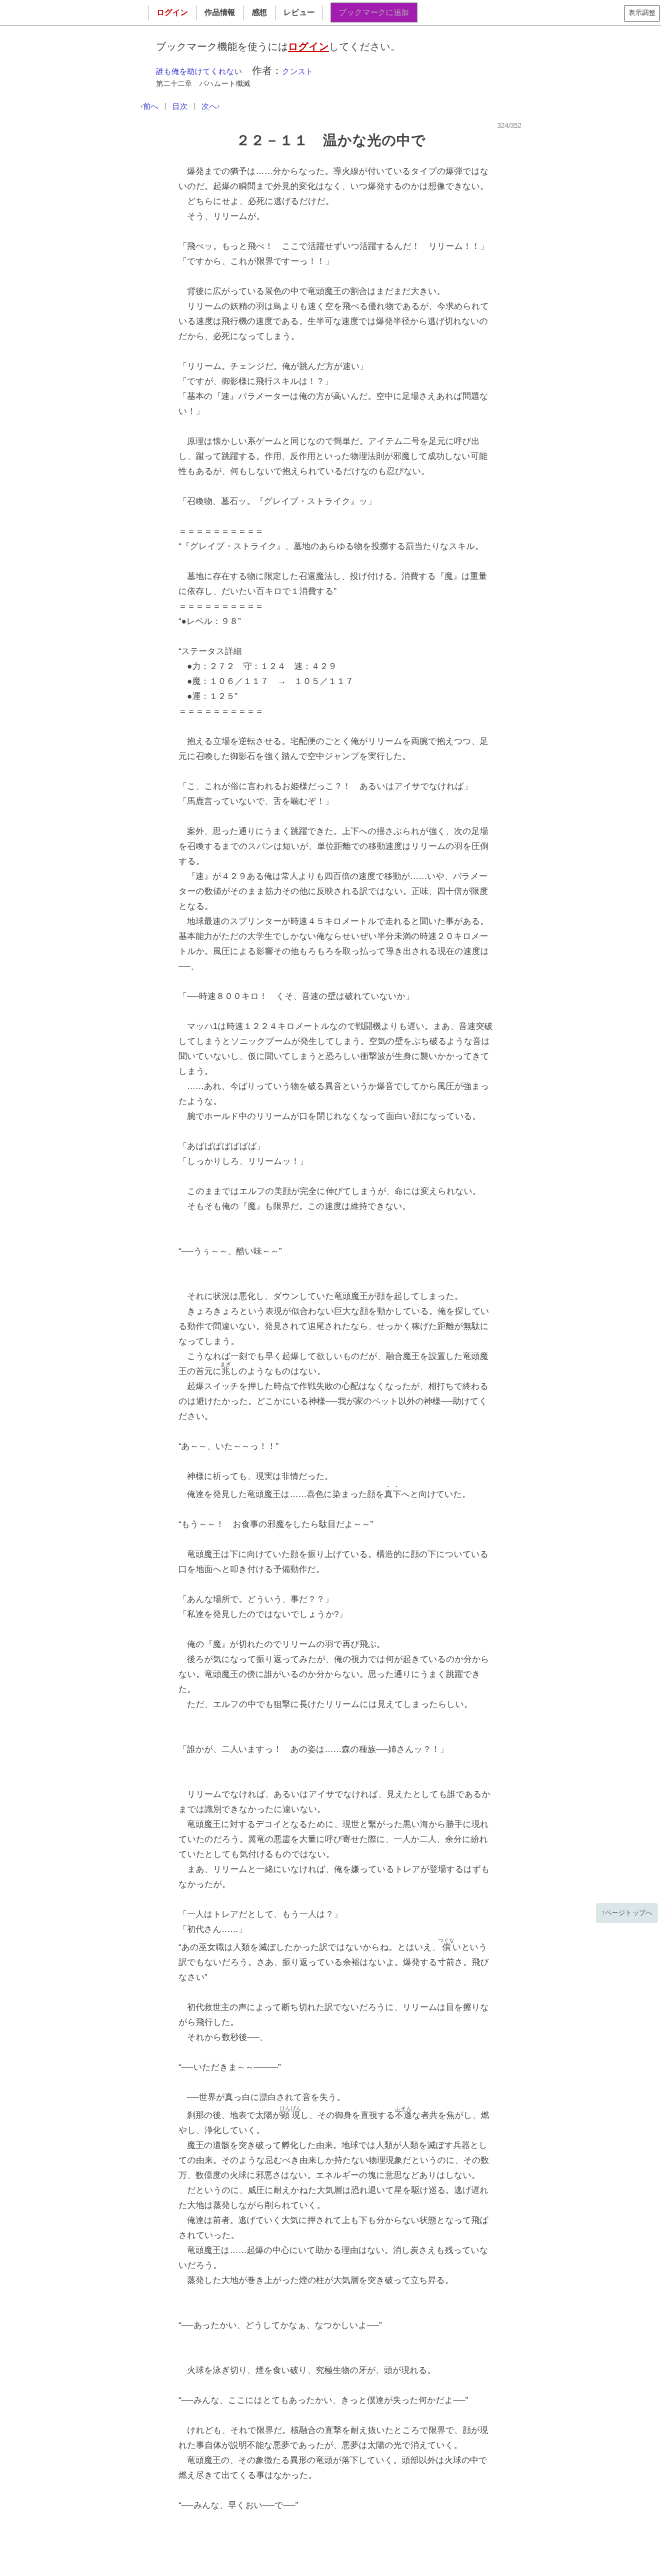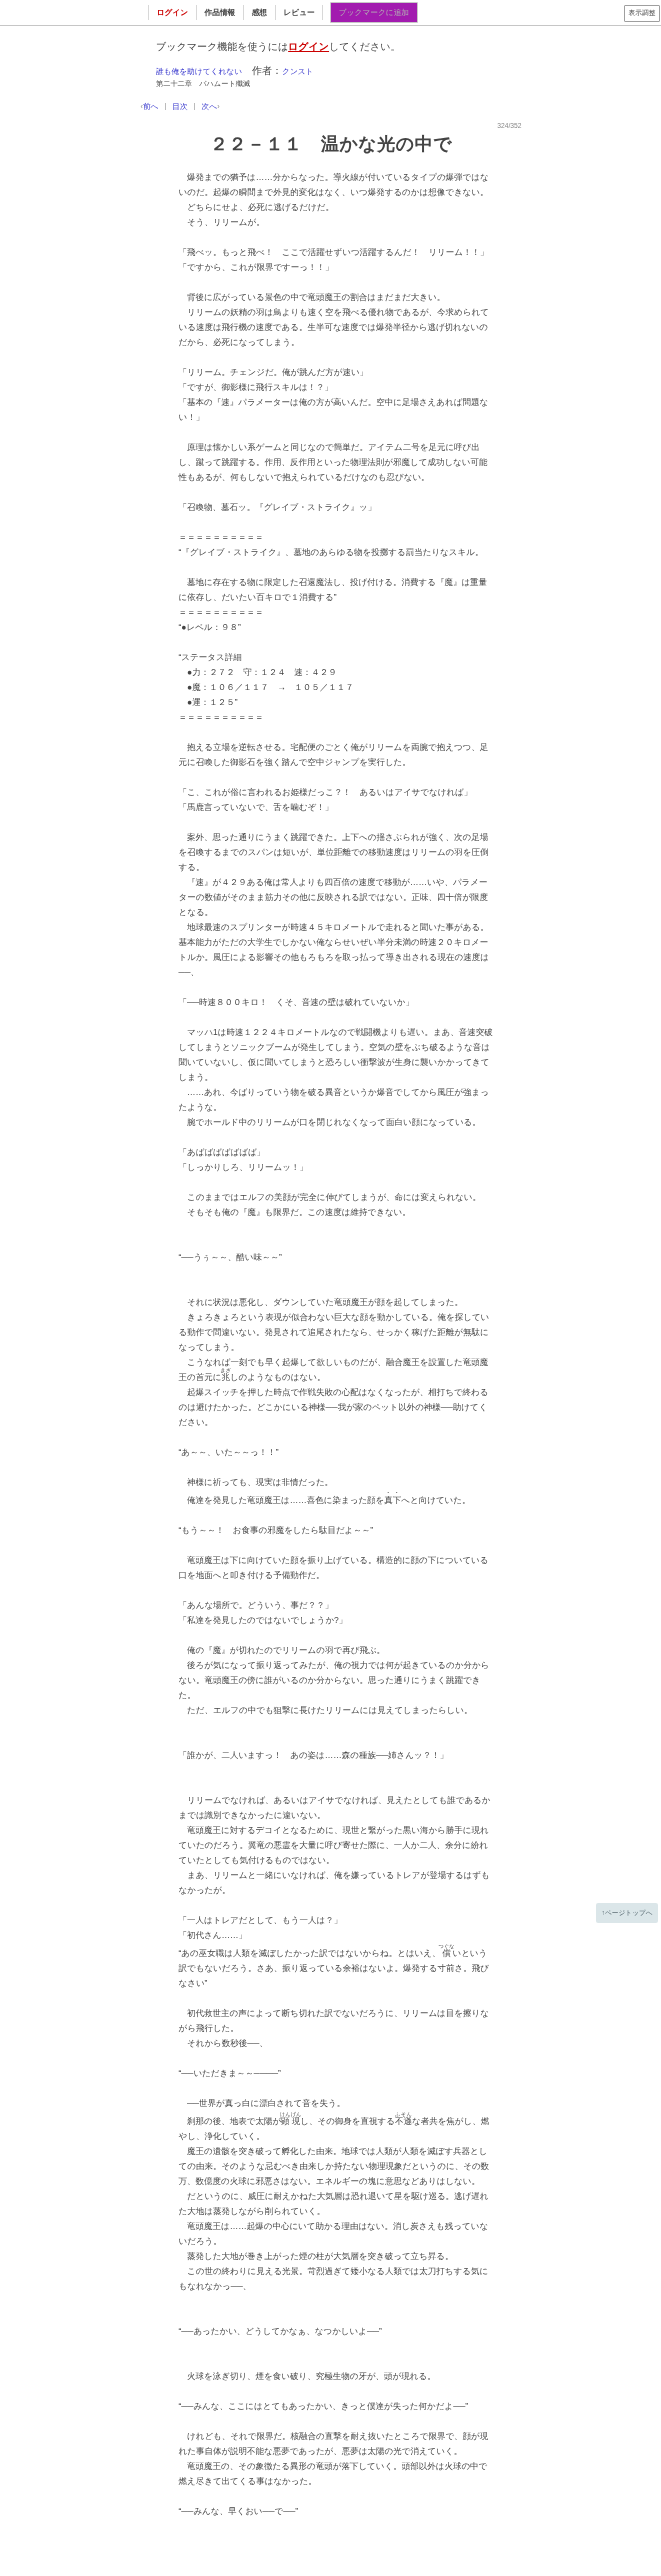--- a/index.html
+++ b/index.html
@@ -31,21 +31,21 @@
   .login-note a{color:#cc0000;font-weight:bold;text-decoration:underline;cursor:pointer;}
   .novel-info{margin:10.3px 0 0 15.5px;font-size:7.7px;line-height:12px;}
   .novel-info a{color:#3333cc;text-decoration:none;cursor:pointer;margin-top:8px;}
   .novel-info .author-label{color:#444;font-size:10px;}
   .chapter{color:#444;font-size:7.2px;}
   .pager{margin-top:12.4px;text-align:left;font-size:7.7px;color:#888;}
   .pager a{color:#3333cc;text-decoration:none;cursor:pointer;}
   .pager .chev{color:#888;font-size:7.2px;}
   .pager .sep{display:inline-block;width:0.5px;height:7.2px;background:#bbb;margin:0 6.7px;vertical-align:-1px;}
   .page-number{margin-top:10.3px;text-align:right;font-size:6.7px;color:#888;}
-  .episode-title{margin-top:3.1px;text-align:center;font-size:18px;font-weight:bold;color:#444;letter-spacing:0.5px;}
+  .episode-title{margin-top:3.1px;text-align:center;font-size:14px;font-weight:bold;color:#444;letter-spacing:0.5px;}
   
   .honbun{width:315px;margin:13.4px 0 0 38px;font-size:8.5px;line-height:15px;color:#444;
     word-break:break-all;overflow-wrap:break-word;}
   .honbun p.line{margin:0;padding:0;}
   ruby rt{font-size:5.2px;color:#444;line-height:1;}
   em.dots{font-style:normal;-webkit-text-emphasis:filled dot;text-emphasis:filled dot;
     -webkit-text-emphasis-position:over right;text-emphasis-position:over right;}
   
   .pagetop-btn{
     position:absolute;top:1903px;right:4.1px;background:#dbe6e9;color:#55666e;
@@ -173,23 +173,23 @@
       <p class="line">&nbsp;</p>
       <p class="line">　初代救世主の声によって断ち切れた訳でないだろうに、リリームは目を擦りながら飛行した。</p>
       <p class="line">　それから数秒後──、</p>
       <p class="line">&nbsp;</p>
       <p class="line">“──いただきま～～────”</p>
       <p class="line">&nbsp;</p>
       <p class="line">　──世界が真っ白に漂白されて音を失う。</p>
       <p class="line">　刹那の後、地表で太陽が<ruby>顕現<rt>けんげん</rt></ruby>し、その御身を直視する<ruby>不遜<rt>ふそん</rt></ruby>な者共を焦がし、燃やし、浄化していく。</p>
       <p class="line">　魔王の遺骸を突き破って孵化した由来。地球では人類が人類を滅ぼす兵器としての由来。そのような忌むべき由来しか持たない物理現象だというのに、その数万、数億度の火球に邪悪さはない。エネルギーの塊に意思などありはしない。</p>
       <p class="line">　だというのに、威圧に耐えかねた大気層は恐れ退いて星を駆け巡る。逃げ遅れた大地は蒸発しながら削られていく。</p>
+      <p class="line">　俺達は前者。逃げていく大気に押されて上も下も分からない状態となって飛ばされていった。</p>
       <p class="line">　竜頭魔王は……起爆の中心にいて助かる理由はない。消し炭さえも残っていないだろう。</p>
       <p class="line">　蒸発した大地が巻き上がった煙の柱が大気層を突き破って立ち昇る。</p>
-      <p class="line">　この世の終わりに見える光景。苛烈過ぎて矮小なる人類では太刀打ちする気にもなれなかっ──、</p>
       <p class="line">&nbsp;</p>
       <p class="line">&nbsp;</p>
       <p class="line">“──あったかい、どうしてかなぁ、なつかしいよ──”</p>
       <p class="line">&nbsp;</p>
       <p class="line">&nbsp;</p>
       <p class="line">　火球を泳ぎ切り、煙を食い破り、究極生物の牙が、頭が現れる。</p>
       <p class="line">&nbsp;</p>
       <p class="line">“──みんな、ここにはとてもあったかい、きっと僕達が失った何かだよ──”</p>
       <p class="line">&nbsp;</p>
       <p class="line">　けれども、それで限界だ。核融合の直撃を耐え抜いたところで限界で、顔が現れた事自体が説明不能な悪夢であったが、悪夢は太陽の光で消えていく。</p>

